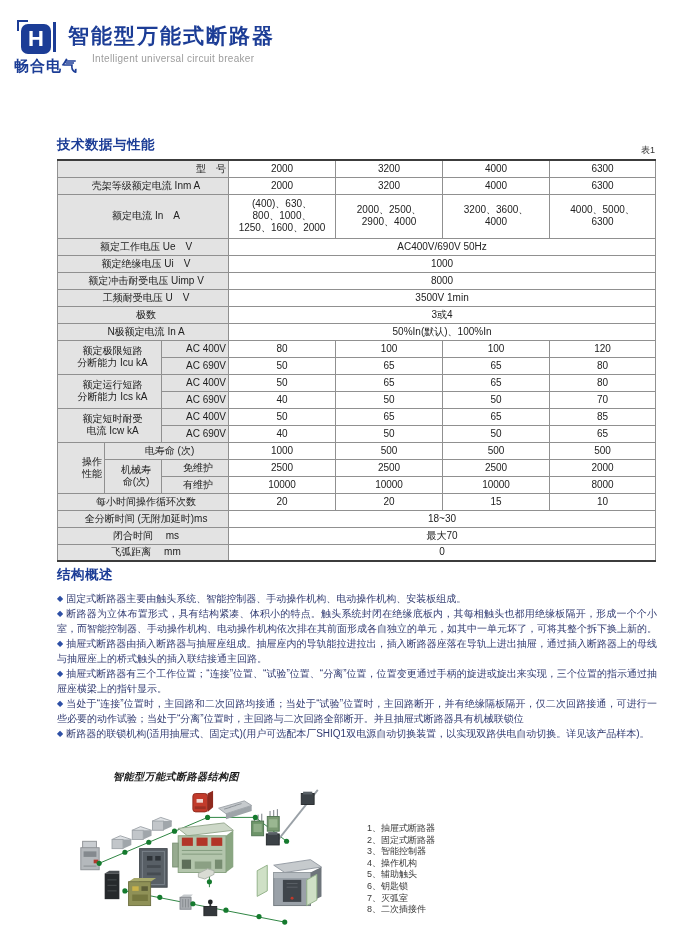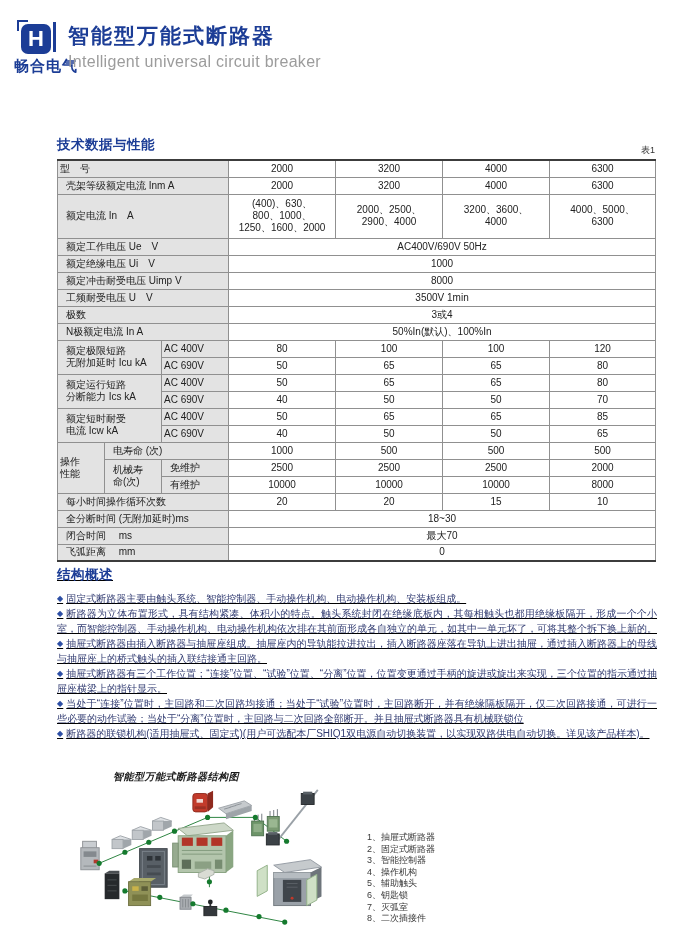--- a/index.html
+++ b/index.html
@@ -21,46 +21,46 @@
   .header{position:absolute;left:14px;top:22px;display:flex;align-items:flex-start;}
   .logo{width:44px;text-align:center;}
   .logo-mark{position:relative;width:30px;height:30px;margin:2px auto 0;background:var(--accent-blue);
     border-radius:7px;color:#fff;font-weight:bold;font-size:22px;line-height:30px;text-align:center;}
   .logo-mark::before{content:"";position:absolute;left:-4px;top:-4px;width:9px;height:9px;
     border-left:2px solid var(--accent-blue);border-top:2px solid var(--accent-blue);}
   .logo-mark::after{content:"";position:absolute;right:-5px;top:-2px;width:3px;height:30px;background:var(--accent-blue);}
   .logo-company{margin-top:3px;color:var(--accent-blue);font-size:15px;font-weight:bold;letter-spacing:1px;white-space:nowrap;}
   .header-text{margin-left:10px;}
   .header-title{color:var(--accent-blue);font-size:21px;font-weight:bold;letter-spacing:2px;}
-  .header-subtitle{margin-top:3px;color:var(--subtitle-gray);font-size:16px;letter-spacing:0.3px;}
+  .header-subtitle{margin-top:3px;color:var(--subtitle-gray);font-size:10px;letter-spacing:0.3px;margin-left:24px;}
 
   
   .spec-section{position:absolute;left:57px;top:136px;width:598px;}
   .section-title{color:var(--accent-blue);font-size:13.5px;font-weight:bold;letter-spacing:0.5px;}
   .table-tag{position:absolute;right:0;top:8px;font-size:9px;color:#333;}
   table.spec{width:598px;margin-top:5px;border-collapse:collapse;table-layout:fixed;
     border-top:2px solid var(--border-dark);border-bottom:2px solid var(--border-dark);}
   table.spec td{border:1px solid var(--border-gray);font-size:10px;color:#222;height:17px;
     padding:1px 2px;text-align:center;vertical-align:middle;line-height:1.2;white-space:pre-line;}
-  table.spec td.lbl{background:var(--label-bg);text-align:left;padding-left:8px;}
-  table.spec td.lbl.center{text-align:left;padding-left:2px;}
+  table.spec td.lbl{background:var(--label-bg);text-align:center;padding-left:8px;}
+  table.spec td.lbl.center{text-align:right;padding-left:2px;}
   table.spec tr.tall td{height:44px;}
 
   
-  .structure-section{position:absolute;left:57px;top:566px;width:600px;text-decoration:underline;}
+  .structure-section{position:absolute;left:57px;top:566px;width:600px;}
   .bullets{margin-top:7px;}
   .bullet{font-size:10px;line-height:15px;color:var(--body-blue);text-align:justify;}
   .bullet .diamond{color:var(--bullet-blue);font-size:8px;margin-right:3px;vertical-align:1px;}
 
   
   .diagram-section{position:absolute;left:57px;top:770px;width:600px;height:178px;}
   .diagram-title{margin-left:56px;font-size:10px;font-weight:bold;color:#1a1a1a;letter-spacing:0.5px;font-style:italic;}
   .diagram-body{position:relative;margin-top:4px;height:160px;}
   svg.exploded{position:absolute;left:0;top:0;width:314px;height:158px;}
-  .legend{position:absolute;left:310px;top:44px;display:flex;}
+  .legend{position:absolute;left:310px;top:35px;display:flex;}
   .legend-col{width:100px;}
   .legend-col:last-child{width:auto;}
   .legend-item{font-size:9px;line-height:11.6px;color:#3a3a3a;white-space:nowrap;}
 </style>
 </head>
 <body>
 
 <div class="page">
 
   <div class="header">
@@ -135,21 +135,21 @@
           <tr>
             <td class="lbl" colspan="3">极数</td>
             <td colspan="4">3或4</td>
           </tr>
           <tr>
             <td class="lbl" colspan="3">N极额定电流 In  A</td>
             <td colspan="4">50%In(默认)、100%In</td>
           </tr>
           <tr>
             <td class="lbl" colspan="2" rowspan="2">额定极限短路
-无附加延时 Icu kA</td>
+分断能力 Icu kA</td>
             <td class="lbl center">AC 400V</td>
             <td>80</td>
             <td>100</td>
             <td>100</td>
             <td>120</td>
           </tr>
           <tr>
             <td class="lbl center">AC 690V</td>
             <td>50</td>
             <td>65</td>

